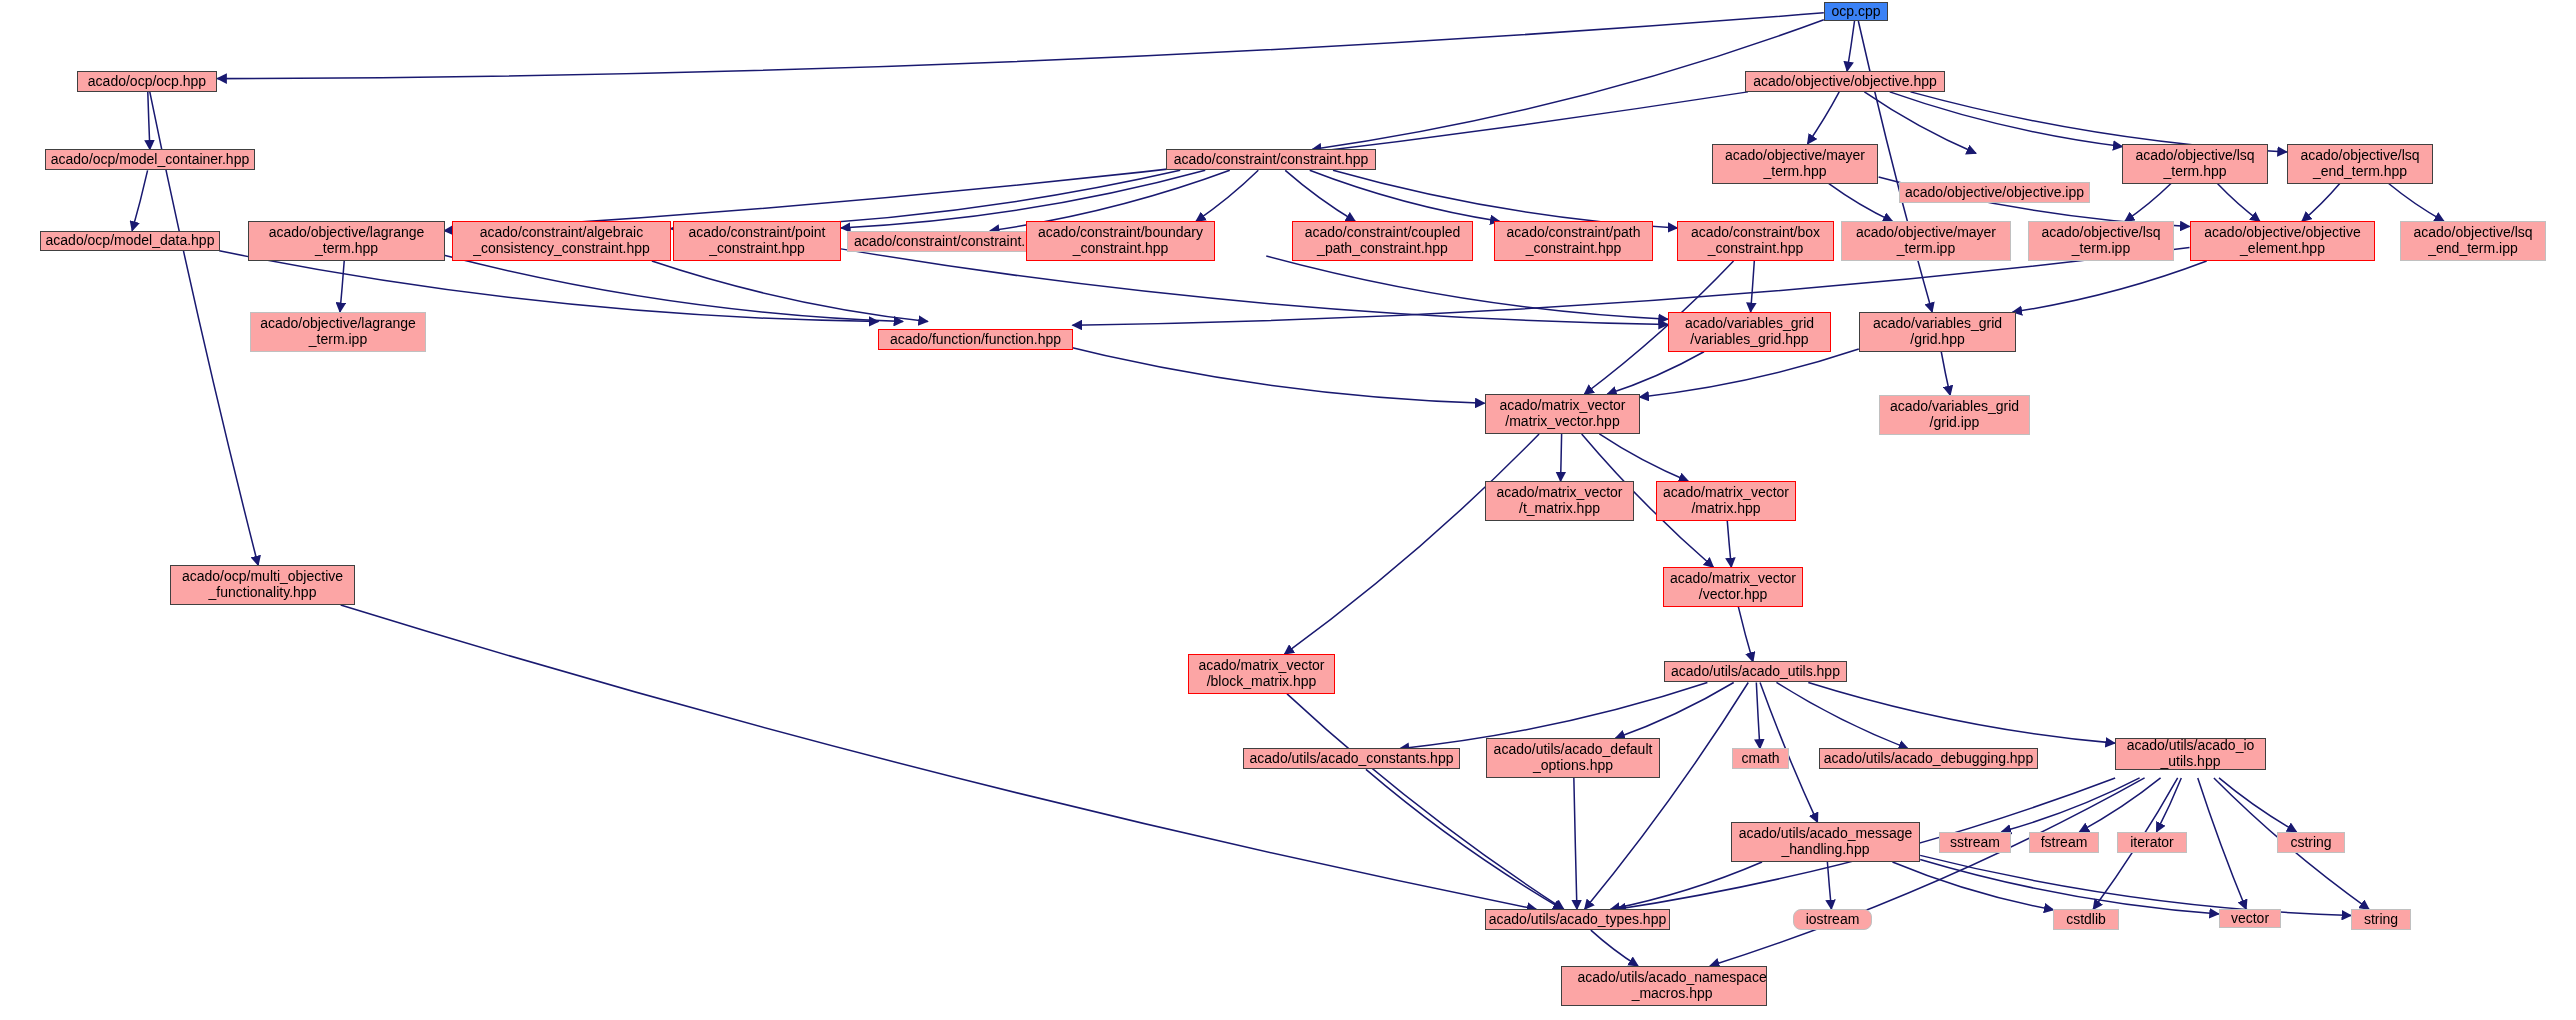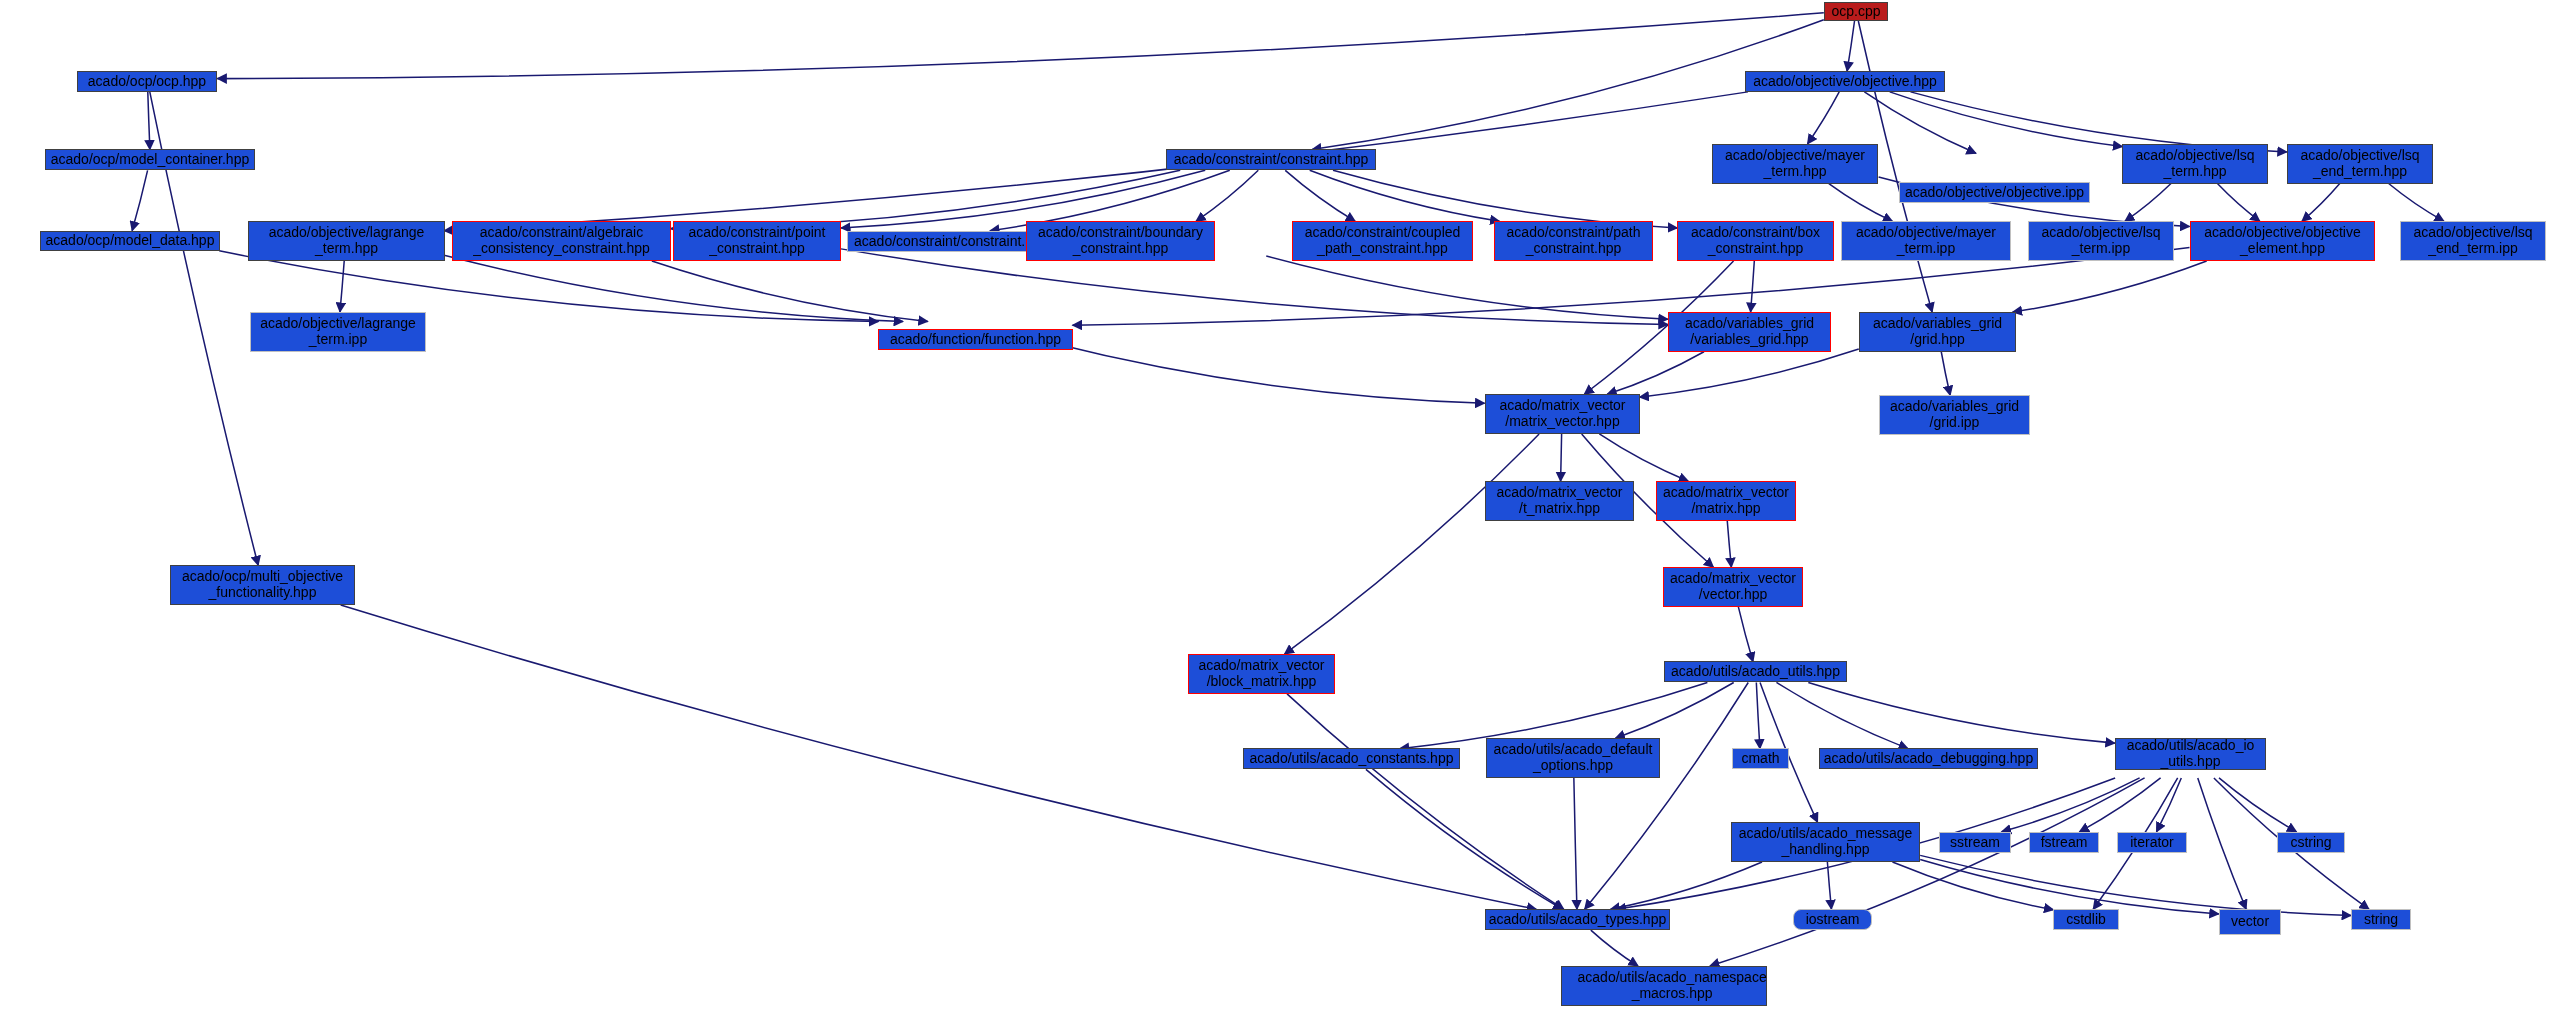--- a/index.html
+++ b/index.html
@@ -27,42 +27,42 @@
   .node {
     position: absolute;
     box-sizing: border-box;
     display: flex;
     align-items: center;
     justify-content: center;
     text-align: center;
     line-height: 1.12;
     font-size: 14px;
     color: #000000;
-    background: #1d4ed8;
+    background: #fca5a5;
     border: 0.9px solid #808080;
     white-space: pre-line;
     padding: 0 3.8px;
     z-index: 5;
   }
   
   .node.solid {
     border: 1.5px solid #404040;
   }
   
   .node.red {
     border: 1.5px solid #ff0000;
   }
   
   .node.light {
     border: 1.1px solid #c0c0c0;
   }
   
   .node.root {
     border: 1.5px solid #404040;
-    background: #b91c1c;
+    background: #3b82f6;
   }
 </style>
 </head>
 <body>
 
 <div id="canvas">
   <svg id="edges" viewBox="0 0 2726 1080">
     <defs>
       <marker id="arrow" viewBox="0 0 10 10" refX="9" refY="5" markerWidth="7" markerHeight="7" orient="auto-start-reverse">
         <path d="M 0 0 L 10 5 L 0 10 z" fill="#191970"></path>
@@ -205,21 +205,21 @@
       <div class="node solid" style="left: 2115px; top: 738px; width: 151px; height: 32px;">acado/utils/acado_io
 _utils.hpp</div>
       <div class="node solid" style="left: 1731px; top: 822px; width: 189px; height: 40px;">acado/utils/acado_message
 _handling.hpp</div>
       <div class="node light" style="left: 1939px; top: 832px; width: 72px; height: 21px;">sstream</div>
       <div class="node light" style="left: 2029px; top: 832px; width: 70px; height: 21px;">fstream</div>
       <div class="node light" style="left: 2117px; top: 832px; width: 70px; height: 21px;">iterator</div>
       <div class="node light" style="left: 2277px; top: 832px; width: 68px; height: 21px;">cstring</div>
       <div class="node light" style="left: 1793px; top: 909px; width: 79px; height: 21px; border-radius: 8px;">iostream</div>
       <div class="node light" style="left: 2053px; top: 909px; width: 66px; height: 21px;">cstdlib</div>
-      <div class="node light" style="left: 2219px; top: 909px; width: 62px; height: 26px;">vector</div>
+      <div class="node light" style="left: 2219px; top: 909px; width: 62px; height: 19px;">vector</div>
       <div class="node light" style="left: 2351px; top: 909px; width: 60px; height: 21px;">string</div>
       <div class="node solid" style="left: 1485px; top: 909px; width: 185px; height: 21px;">acado/utils/acado_types.hpp</div>
       <div class="node solid" style="left: 1561px; top: 966px; width: 206px; height: 40px; padding-left: 20px;">acado/utils/acado_namespace
 _macros.hpp</div>
       <div class="node light" style="left: 250px; top: 312px; width: 176px; height: 40px;">acado/objective/lagrange
 _term.ipp</div>
       <div class="node solid" style="left: 170px; top: 565px; width: 185px; height: 40px;">acado/ocp/multi_objective
 _functionality.hpp</div>
     </div>
 </div>

